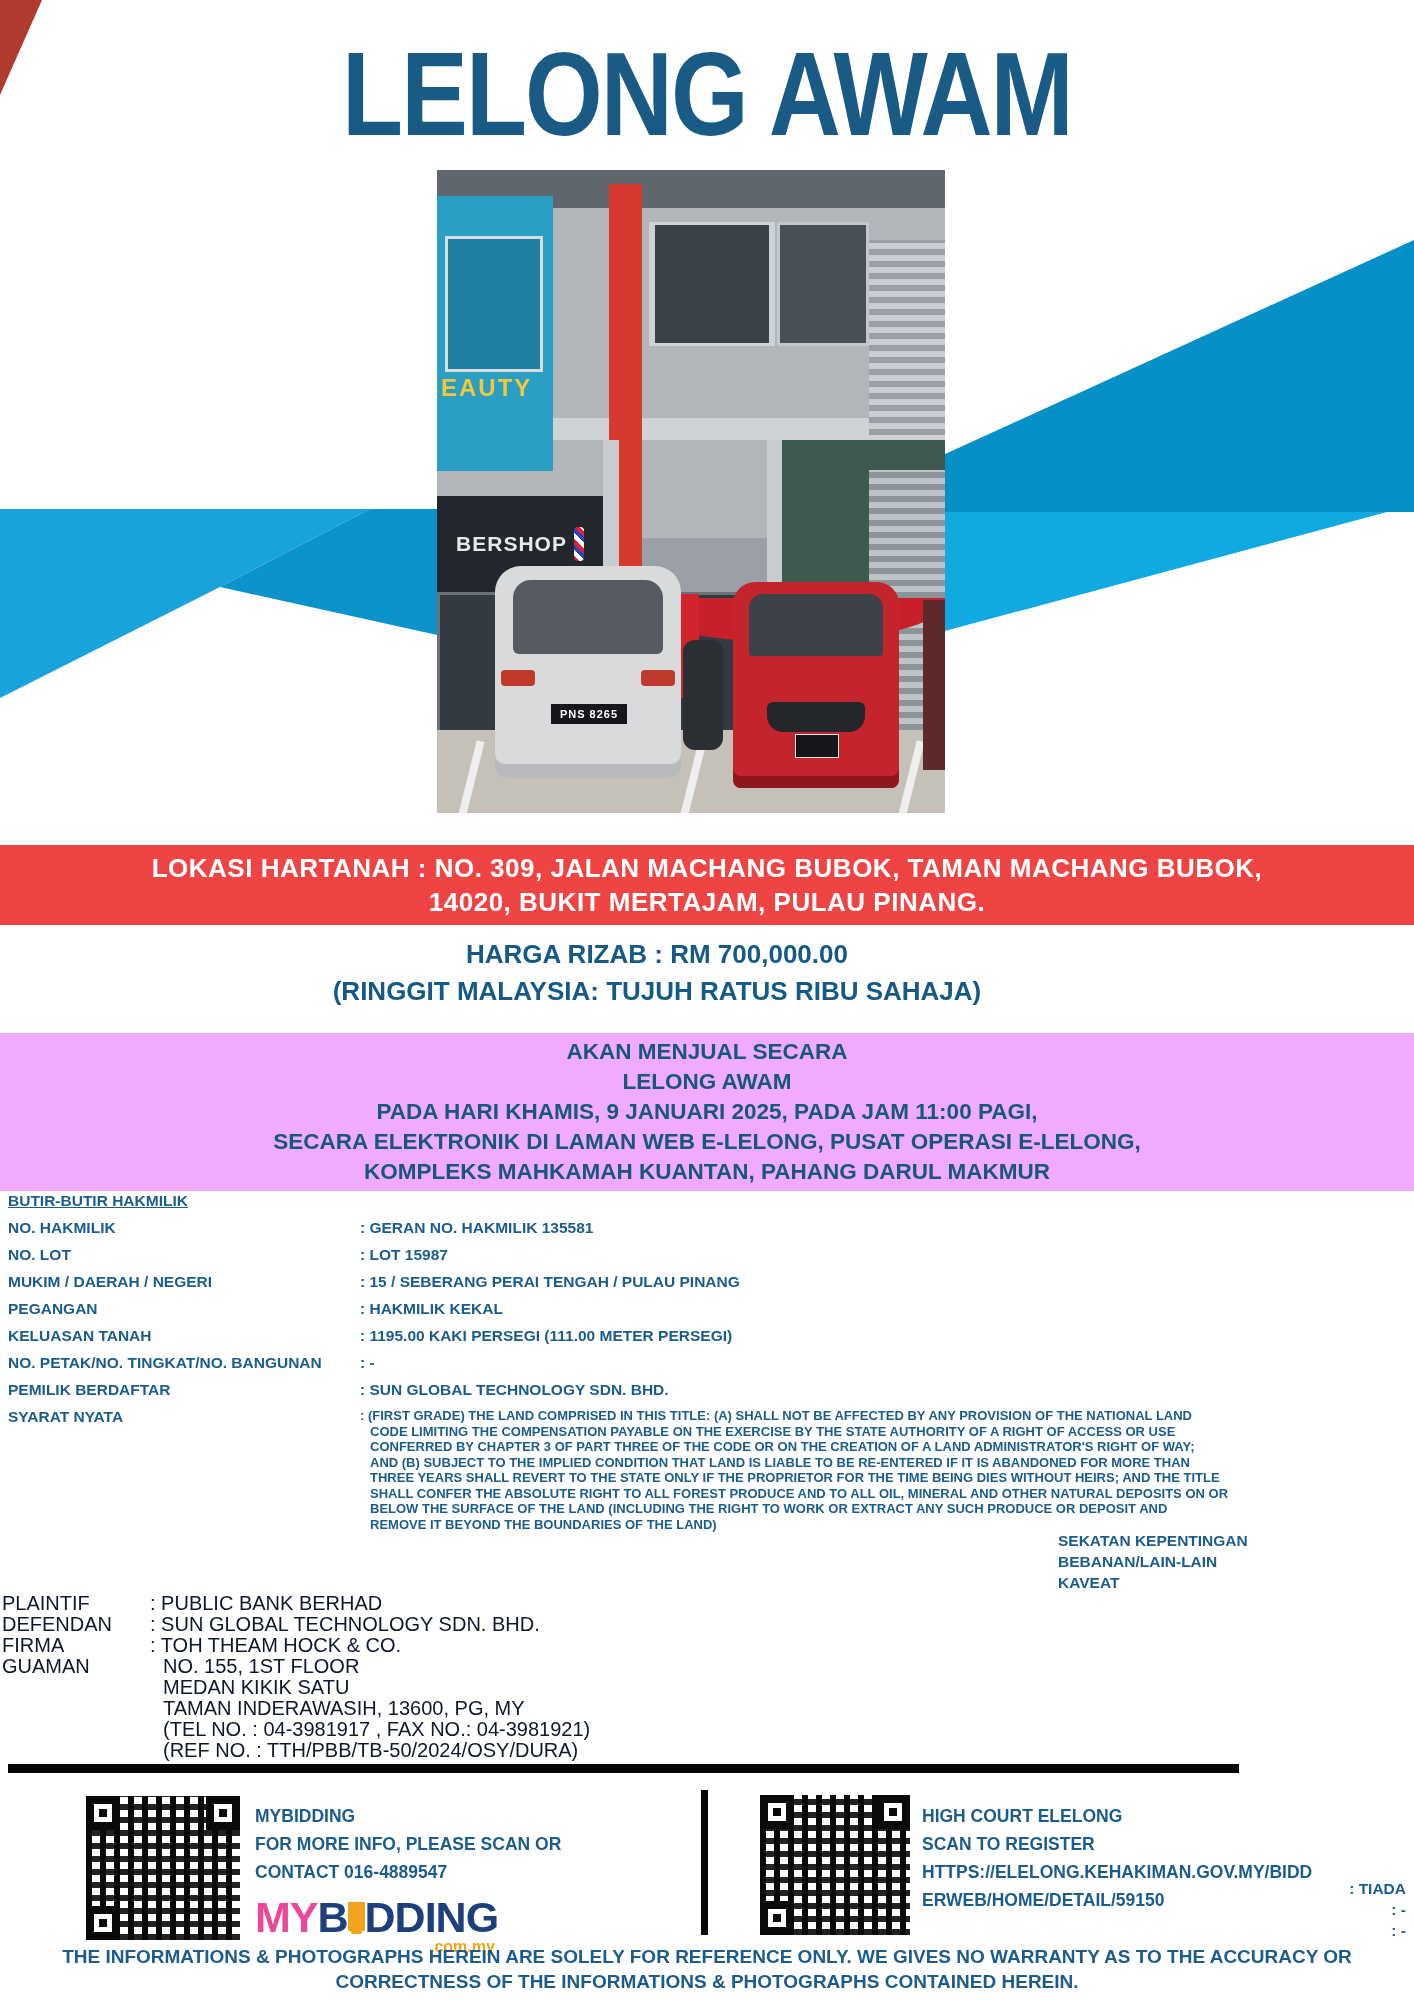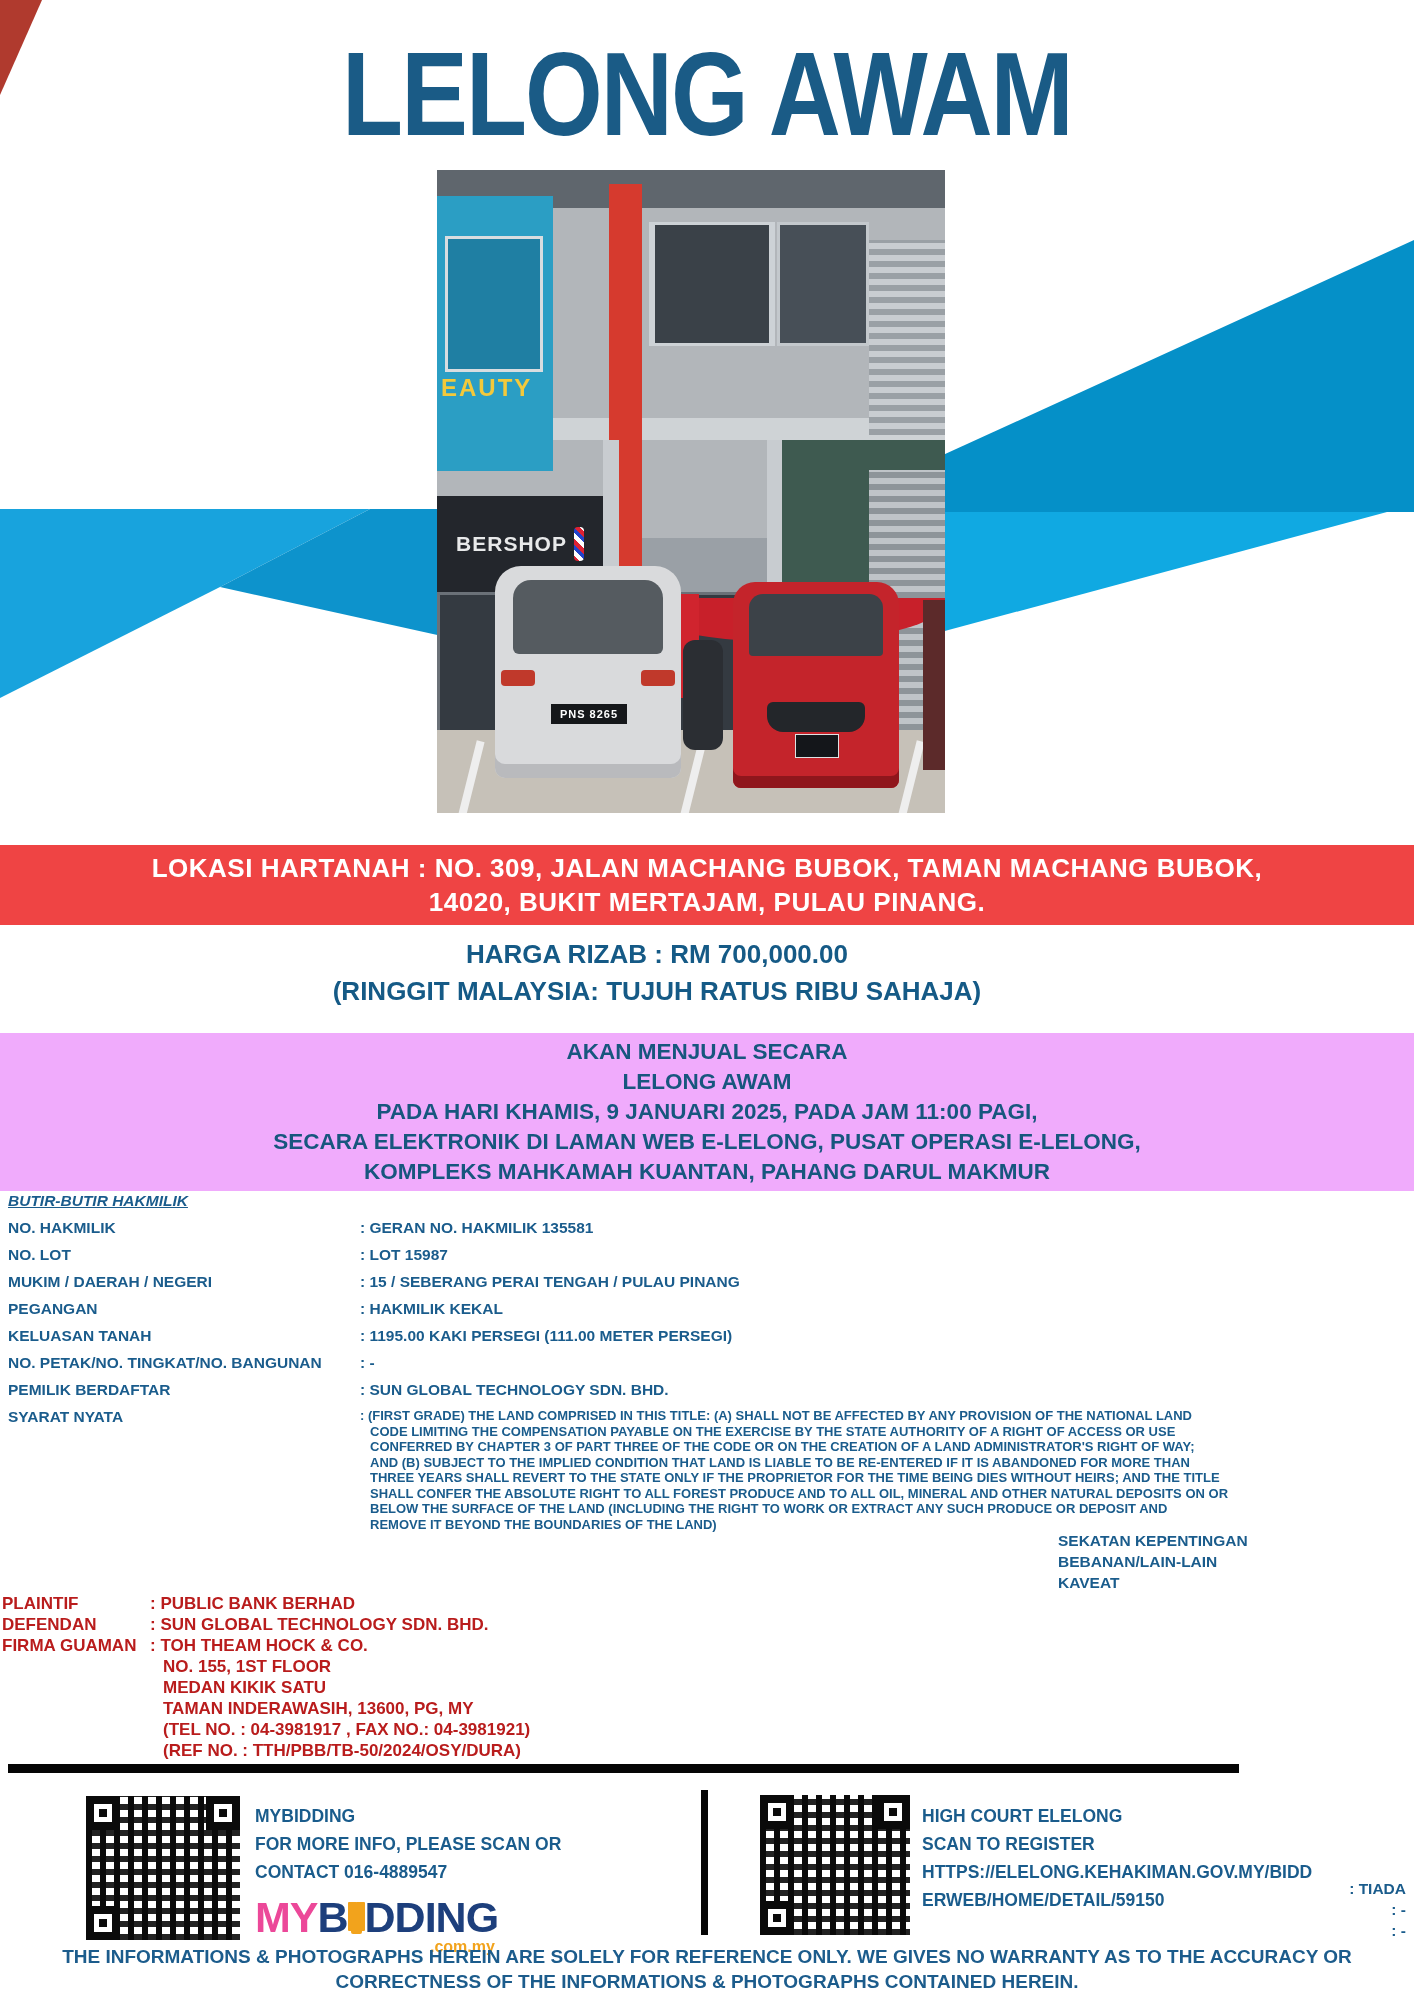--- a/index.html
+++ b/index.html
@@ -67,33 +67,33 @@
 
   .banner{left:0;top:845px;width:1414px;height:80px;background:#ef4444;color:#fff;z-index:4;
           display:flex;flex-direction:column;align-items:center;justify-content:center;gap:3px;
           font-weight:700;font-size:26px;letter-spacing:.5px;}
   .price{left:0;top:936px;width:1314px;text-align:center;color:#155a86;font-weight:700;font-size:26px;line-height:37px;}
   .graybox{left:0;top:1033px;width:1414px;height:158px;background:#f0abfc;color:#17567e;
            display:flex;flex-direction:column;align-items:center;justify-content:center;
            font-weight:700;font-size:22.5px;line-height:30px;text-align:center;}
 
   .details{left:8px;top:1192px;width:1398px;color:#1a5c8c;font-weight:700;font-size:15.5px;}
-  .dhead{height:27px;text-decoration:underline;font-style:italic;}
+  .dhead{height:27px;text-decoration:underline;}
   .drow{display:flex;height:27px;align-items:flex-start;}
   .drow .lbl{width:352px;flex:0 0 352px;}
   .drow .val{flex:1;}
   .syarat{display:flex;align-items:flex-start;}
   .syarat .lbl{width:352px;flex:0 0 352px;}
   .syarat .val{flex:1;font-size:13px;line-height:15.5px;}
   .syarat .val div{white-space:nowrap;}
   .syarat .val div + div{padding-left:10px;}
   .xrow{display:flex;height:21px;align-items:flex-end;padding-left:4px;flex-direction:column;}
   .xrow .lbl{width:348px;flex:0 0 348px;}
 
-  .parties{left:0px;top:1593px;width:1406px;color:#b91c1c;font-weight:700;font-size:17px;line-height:21px;}
+  .parties{left:0px;top:1593px;width:1406px;color:#0f172a;font-weight:400;font-size:20px;line-height:21px;}
   .prow{display:flex;height:21px;}
   .prow .lbl{width:148px;flex:0 0 148px;padding-left:2px;}
   .addr{padding-left:163px;}
 
   .hrule{left:8px;top:1764px;width:1231px;height:9px;background:#050505;}
   .vrule{left:701px;top:1790px;width:7px;height:145px;background:#050505;}
 
   .qr{background:
       repeating-linear-gradient(0deg,rgba(10,10,10,.9) 0 6px,transparent 6px 13px),
       repeating-linear-gradient(90deg,#0a0a0a 0 6px,#fff 6px 14px);}

